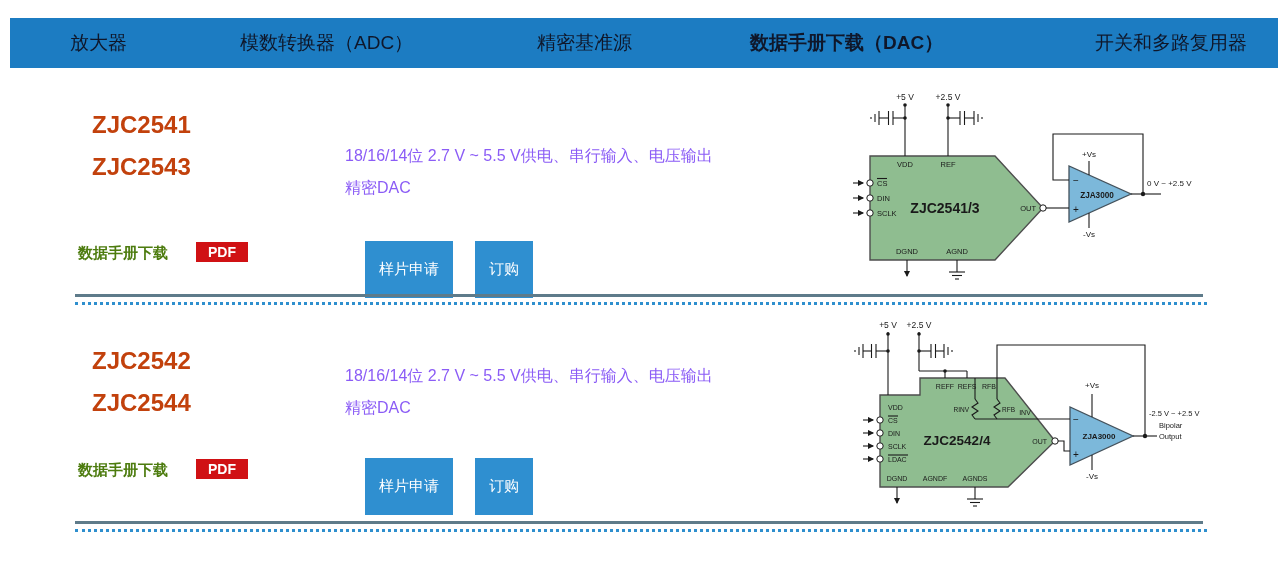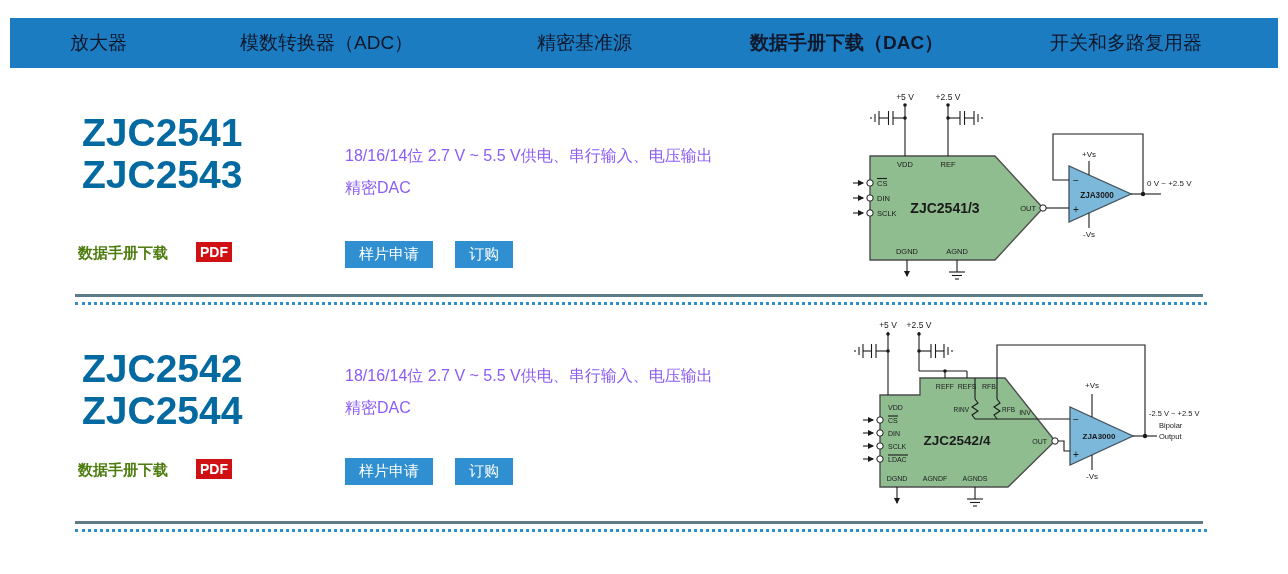--- a/index.html
+++ b/index.html
@@ -4,31 +4,31 @@
 <style>
   html,body{margin:0;padding:0;background:#fff;}
   .page{position:relative;width:1288px;height:574px;background:#ffffff;
         font-family:"Liberation Sans","DejaVu Sans",sans-serif;overflow:hidden;}
 
   
   .navbar{position:absolute;left:10px;top:18px;width:1268px;height:50px;background:#1c7cc2;}
   .nav-item{position:absolute;top:0;height:50px;line-height:50px;color:#0f172a;
             font-size:19px;white-space:nowrap;cursor:pointer;}
   .nav-item.active{font-weight:bold;}
-  .n0{left:60px}.n1{left:230px}.n2{left:527px}.n3{left:740px}.n4{left:1040px}
-
-  
-  .model{position:absolute;left:82px;font-size:39px;font-weight:bold;color:#0369a1;
+  .n0{left:60px}.n1{left:230px}.n2{left:527px}.n3{left:740px}.n4{left:1085px}
+
+  
+  .model{position:absolute;left:92px;font-size:24px;font-weight:bold;color:#c2410c;
          line-height:1.1;white-space:nowrap;cursor:pointer;}
   .desc{position:absolute;left:345px;font-size:16px;color:#8b5cf6;white-space:nowrap;}
   .ds-label{position:absolute;left:78px;font-size:15px;font-weight:bold;color:#4d7c0f;cursor:pointer;}
   .pdf{position:absolute;left:196px;background:#d01114;color:#fff;font-size:14px;
-       font-weight:bold;padding:2px 4px;cursor:pointer;}
-  .btn{position:absolute;background:#2f8fd0;color:#fff;font-size:15px;padding:4px 14px;
-       cursor:pointer;white-space:nowrap;}
+       font-weight:bold;padding:2px 12px;cursor:pointer;}
+  .btn{position:absolute;background:#2f8fd0;color:#fff;font-size:15px;padding:19px 14px;
+       cursor:pointer;white-space:nowrap;margin-left:20px;}
   .sample{left:345px}.order{left:455px}
 
   
   .s1 .m1{top:112px}.s1 .m2{top:154px}
   .s1 .d1{top:146px}.s1 .d2{top:178px}
   .s1 .ds{top:244px}.s1 .pdf{top:242px}.s1 .btn{top:241px}
   
   .s2 .m1{top:348px}.s2 .m2{top:390px}
   .s2 .d1{top:366px}.s2 .d2{top:398px}
   .s2 .ds{top:461px}.s2 .pdf{top:459px}.s2 .btn{top:458px}

